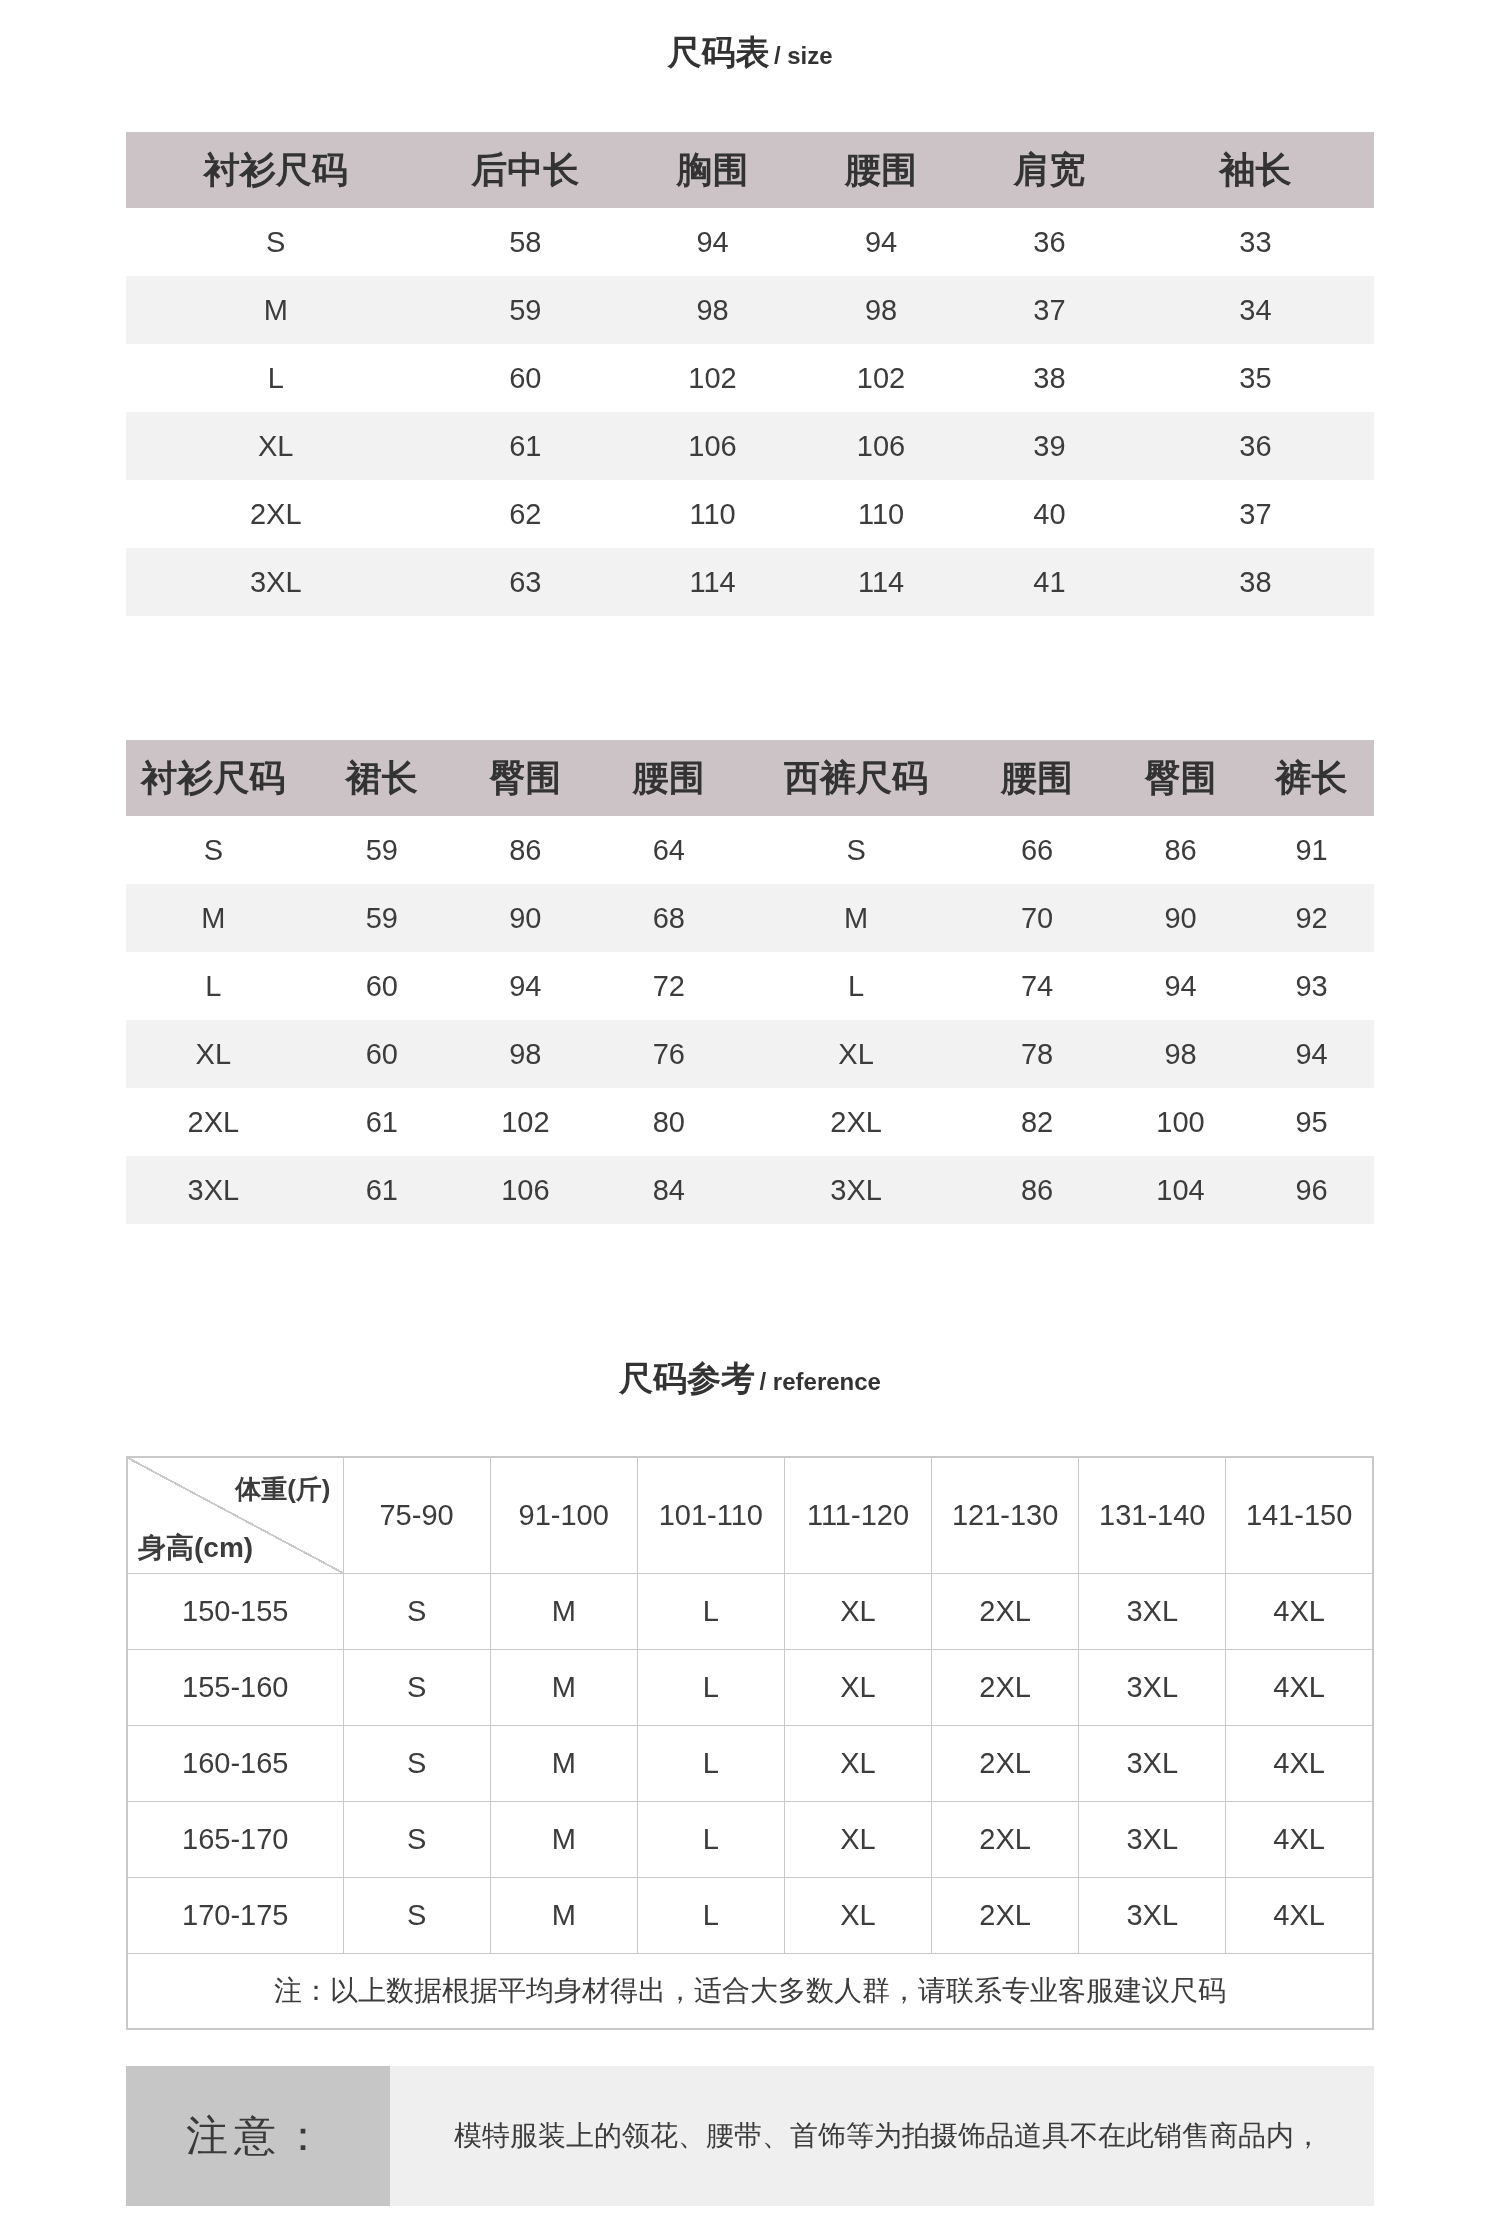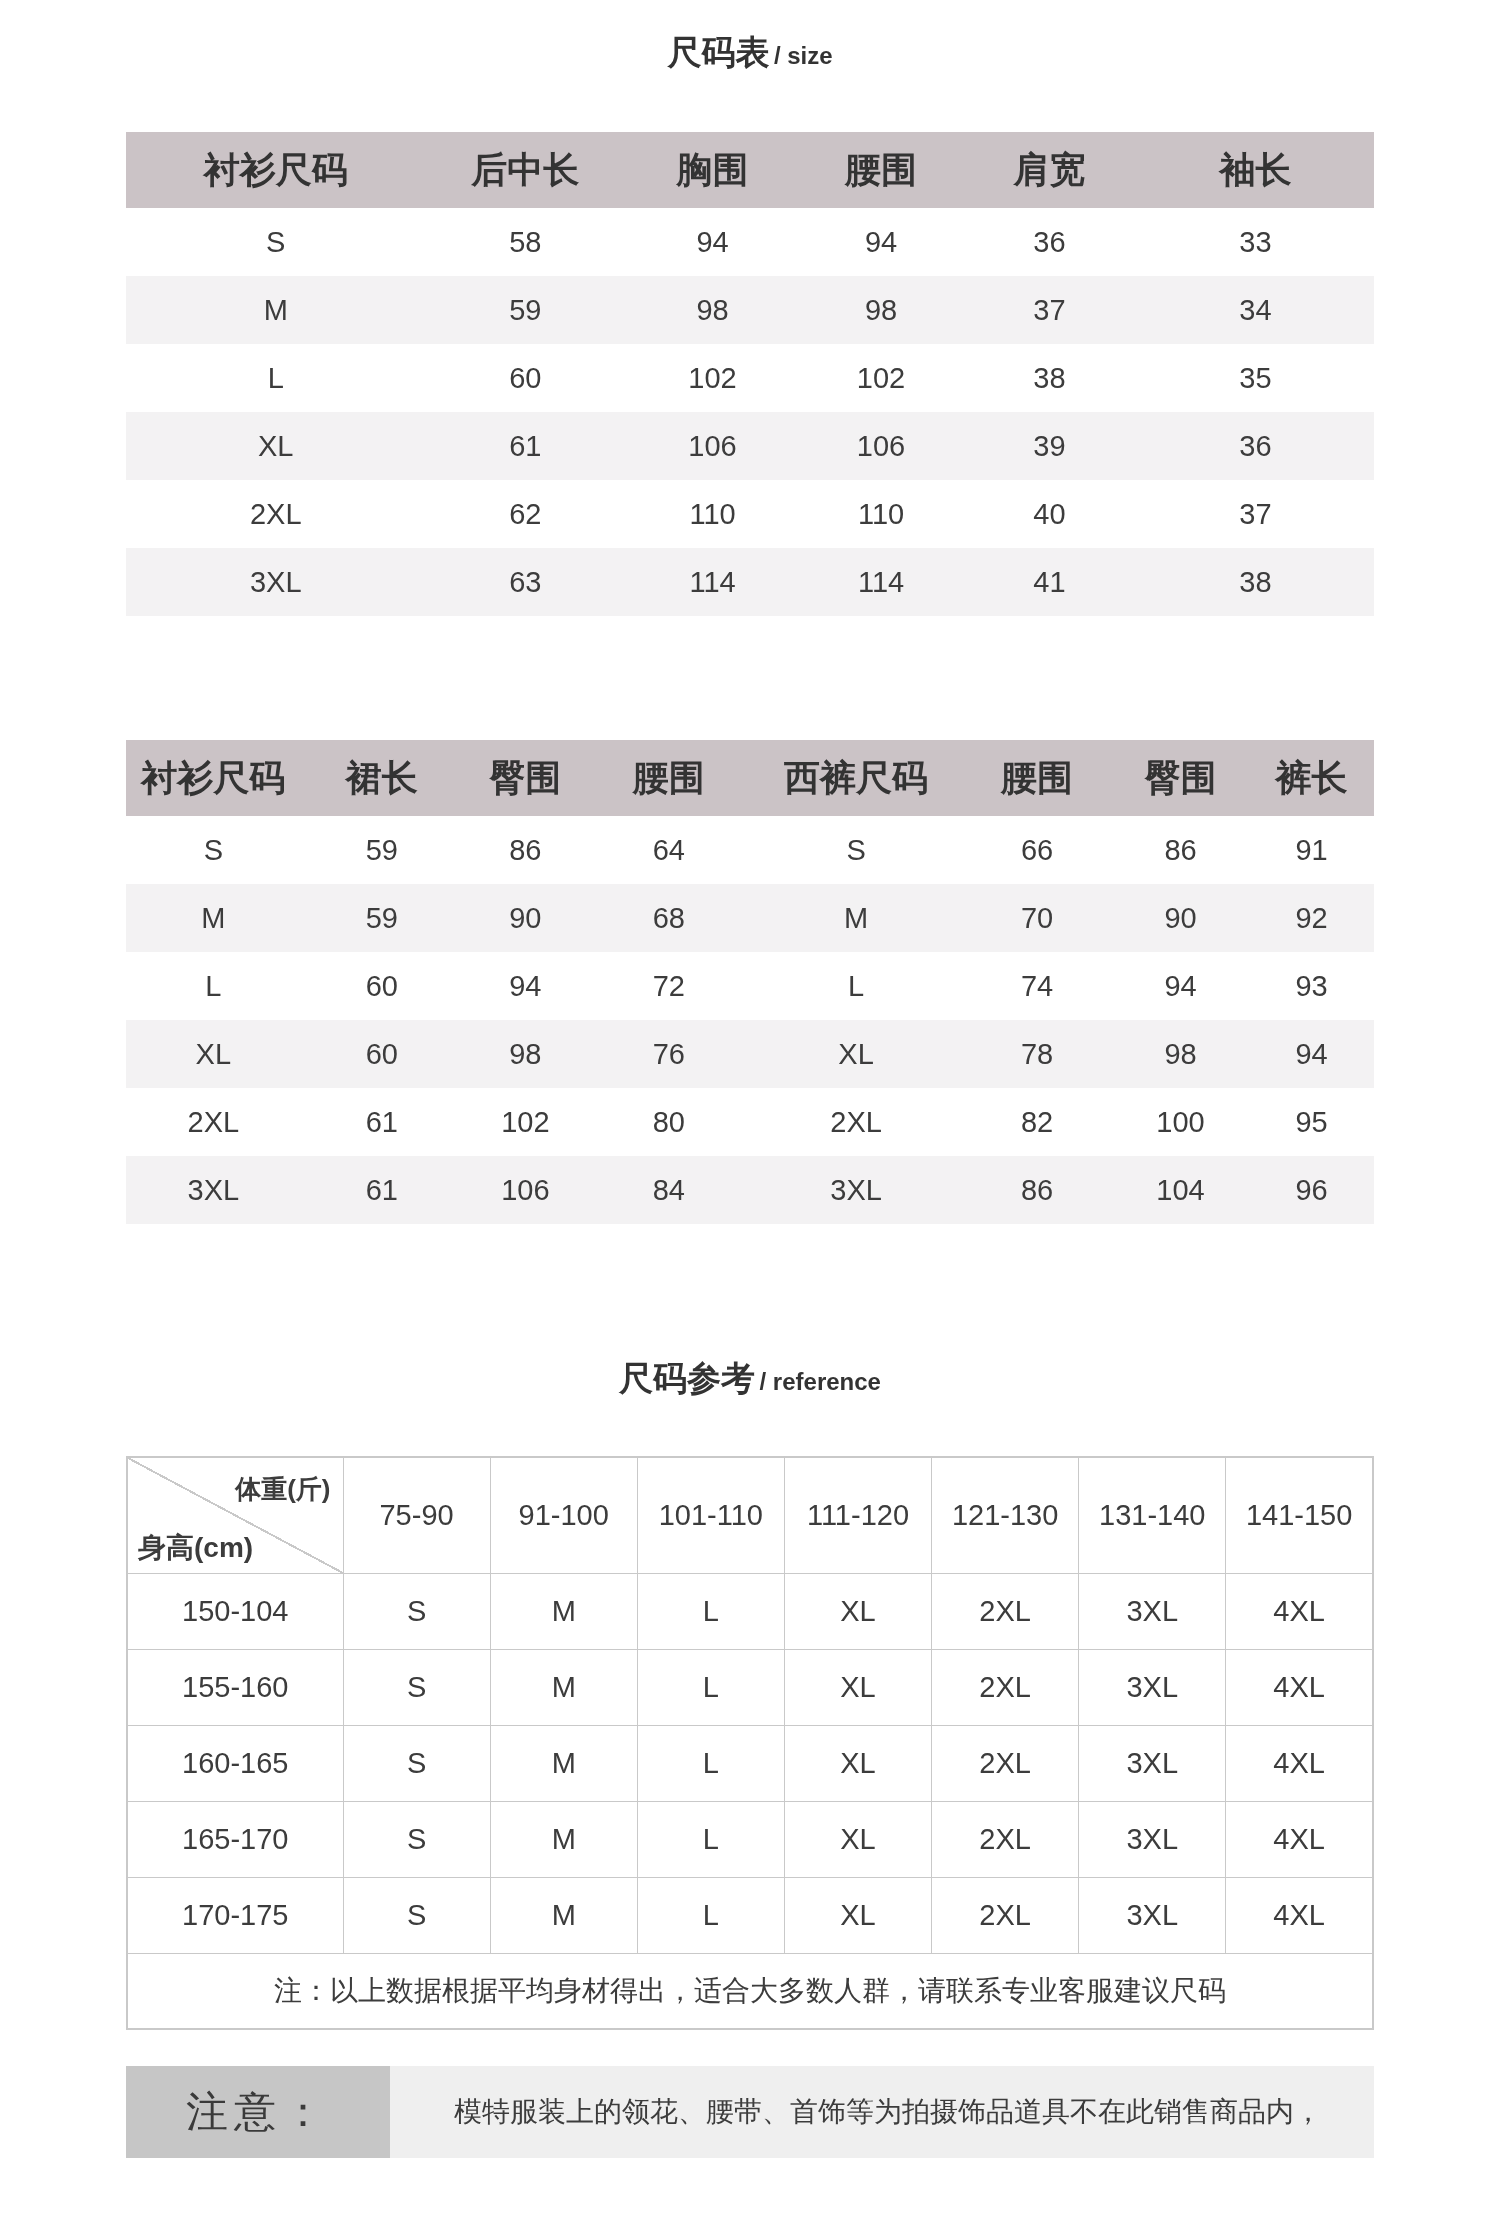--- a/index.html
+++ b/index.html
@@ -45,21 +45,21 @@
     position:relative;
     background:linear-gradient(to top right,
       transparent calc(50% - 1px),
       var(--ref-table-border) calc(50% - 1px),
       var(--ref-table-border) calc(50% + 1px),
       transparent calc(50% + 1px));
   }
   .diag-cell .corner-top{position:absolute;top:14px;right:12px;font-size:26px;font-weight:bold;}
   .diag-cell .corner-bottom{position:absolute;bottom:6px;left:10px;font-size:28px;font-weight:bold;}
 
-  .notice{display:flex;margin-top:36px;height:92px;}
+  .notice{display:flex;margin-top:36px;height:140px;}
   .notice-label{
     width:264px;background:var(--notice-label-bg);
     display:flex;align-items:center;justify-content:center;
     font-size:42px;letter-spacing:6px;color:#3a3a3a;
   }
   .notice-body{
     flex:1;background:var(--notice-body-bg);
     display:flex;flex-direction:column;justify-content:center;
     padding-left:64px;font-size:28px;line-height:1.6;
   }
@@ -256,21 +256,21 @@
         </td>
         <td>75-90</td>
         <td>91-100</td>
         <td>101-110</td>
         <td>111-120</td>
         <td>121-130</td>
         <td>131-140</td>
         <td>141-150</td>
       </tr>
       <tr>
-        <td>150-104</td>
+        <td>150-155</td>
         <td>S</td>
         <td>M</td>
         <td>L</td>
         <td>XL</td>
         <td>2XL</td>
         <td>3XL</td>
         <td>4XL</td>
       </tr>
       <tr>
         <td>155-160</td>

